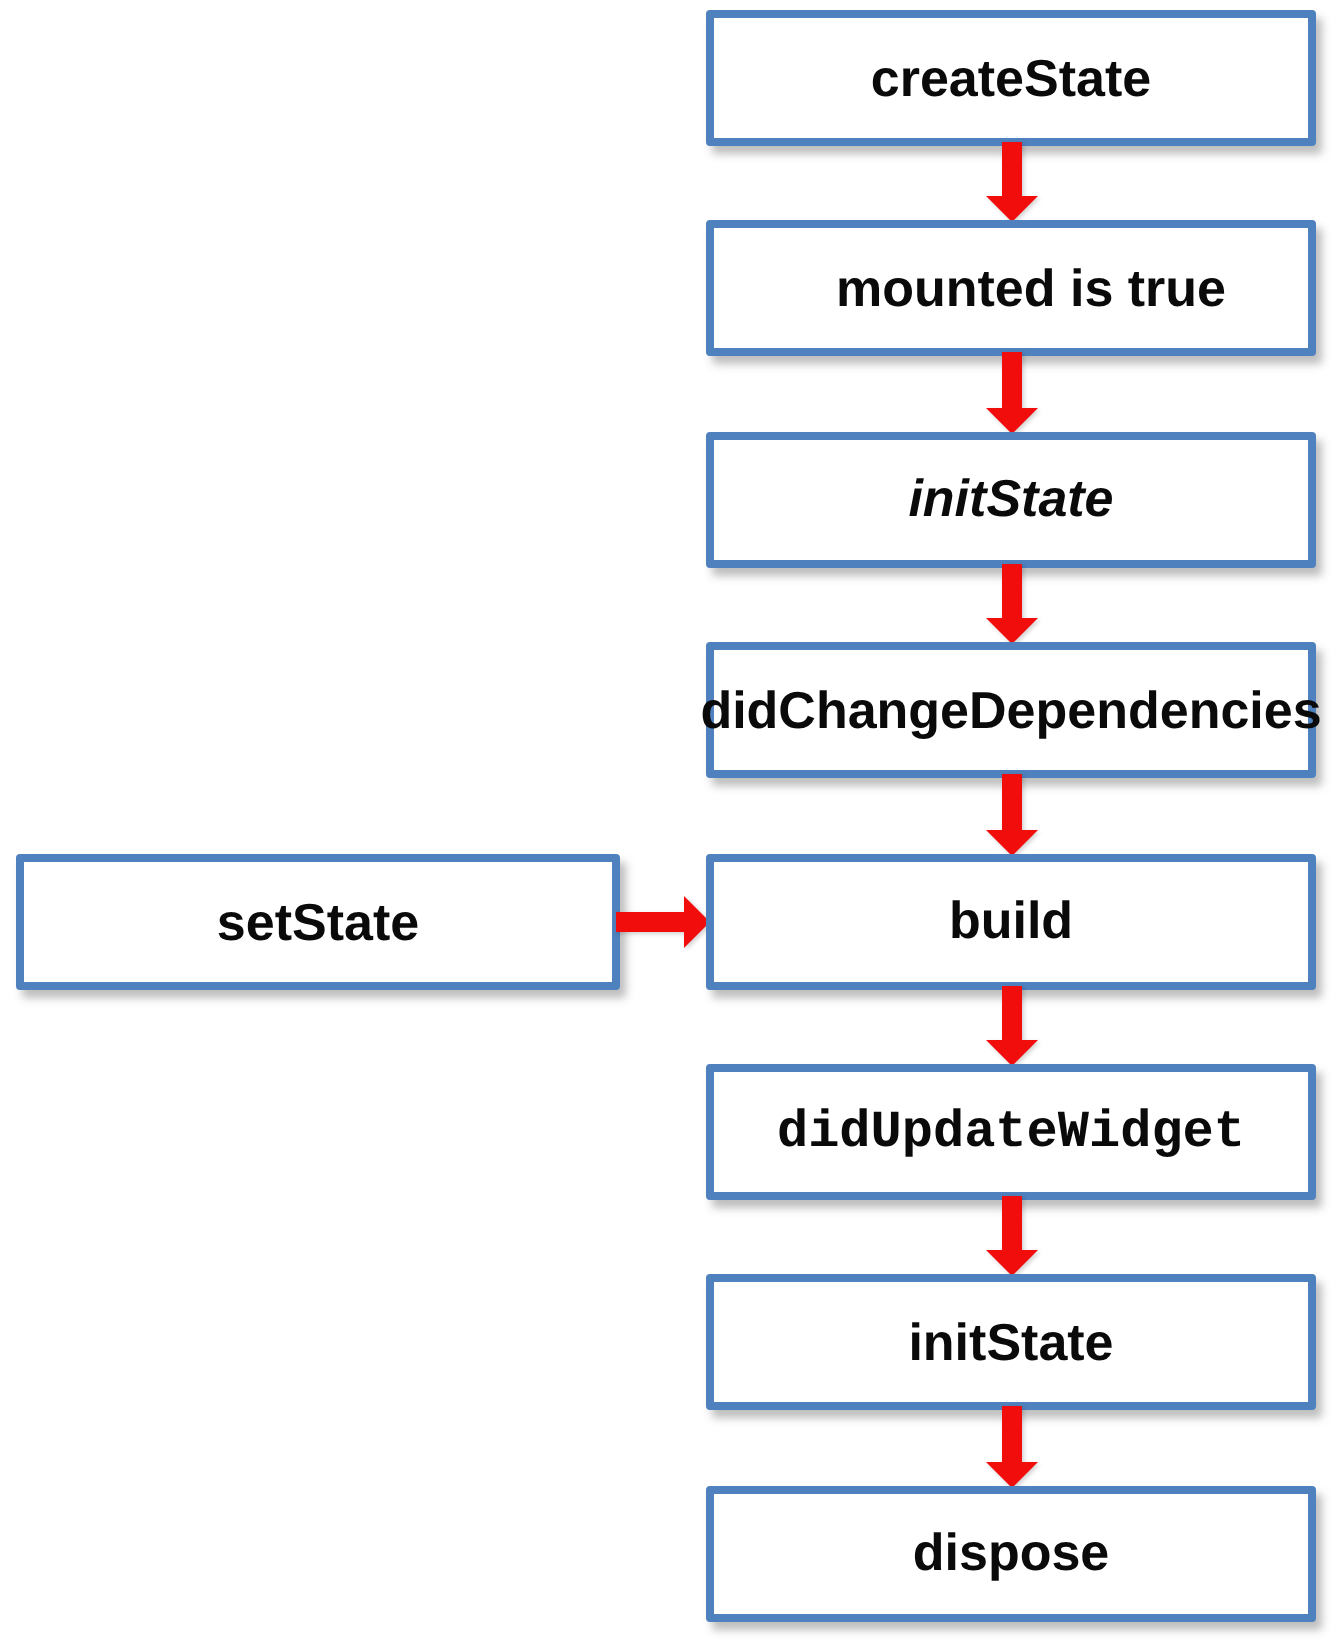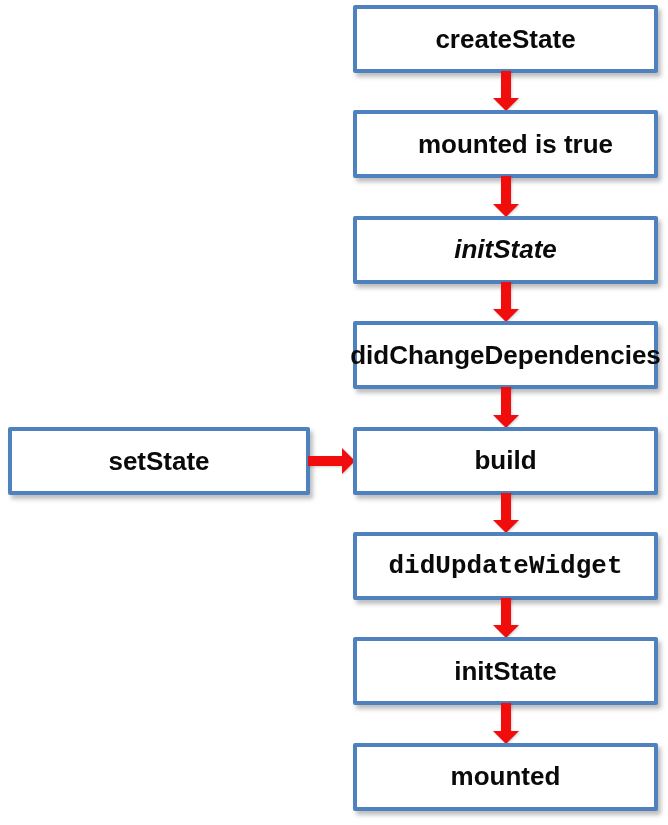--- a/index.html
+++ b/index.html
@@ -133,17 +133,17 @@
         <div class="head"></div>
       </div>
       <div class="node" style="left: 353px; top: 637.4px;">
         <span class="label">initState</span>
       </div>
       <div class="varrow" style="left: 492.5px; top: 703.4px; height: 40.4px;">
         <div class="shaft"></div>
         <div class="head"></div>
       </div>
       <div class="node" style="left: 353px; top: 742.8px;">
-        <span class="label">mounted</span>
+        <span class="label">dispose</span>
       </div>
     </div>
 
 </div>
 
 </body></html>

